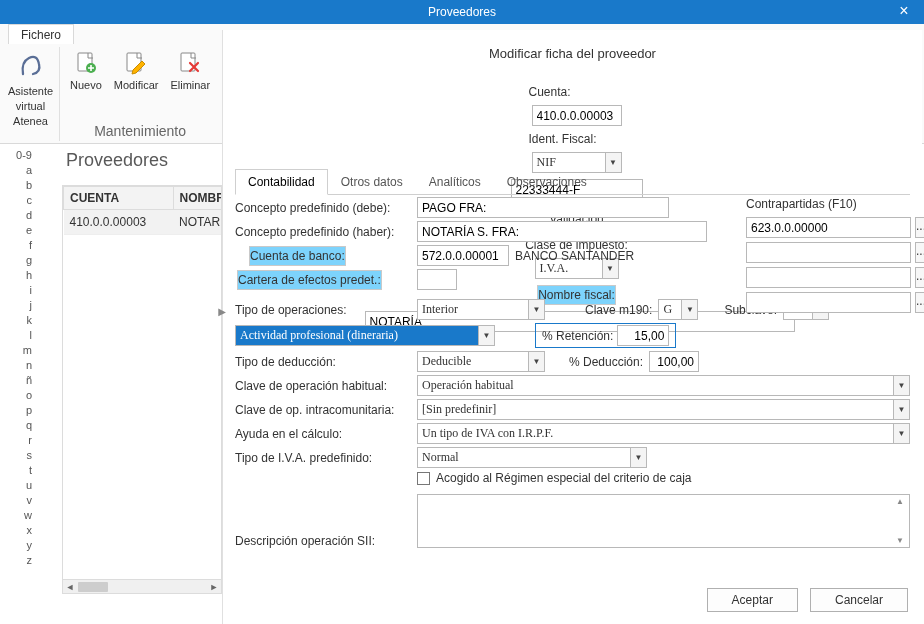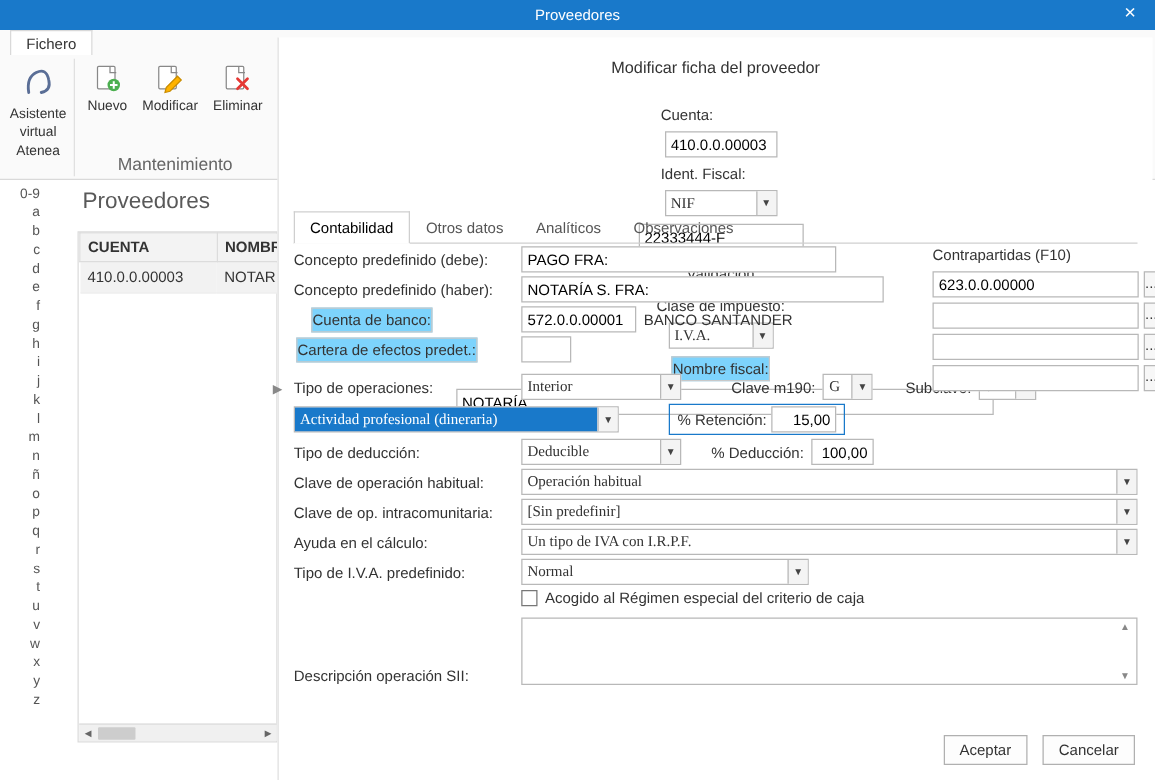--- a/index.html
+++ b/index.html
@@ -297,21 +297,21 @@
   .bottom-buttons {
     position: absolute;
     right: 14px;
     bottom: 12px;
     display:flex;
     gap: 12px;
   }
   .dlg-btn {
     border: 1px solid #b0b0b0;
     background: #fdfdfd;
-    padding: 4px 12px;
+    padding: 4px 24px;
     font-size: 12px;
     cursor:pointer;
   }
 
   .cp-panel {
     position: absolute;
     right: 0; top: 0;
     width: 164px;
     display:flex;
     flex-direction: column;

